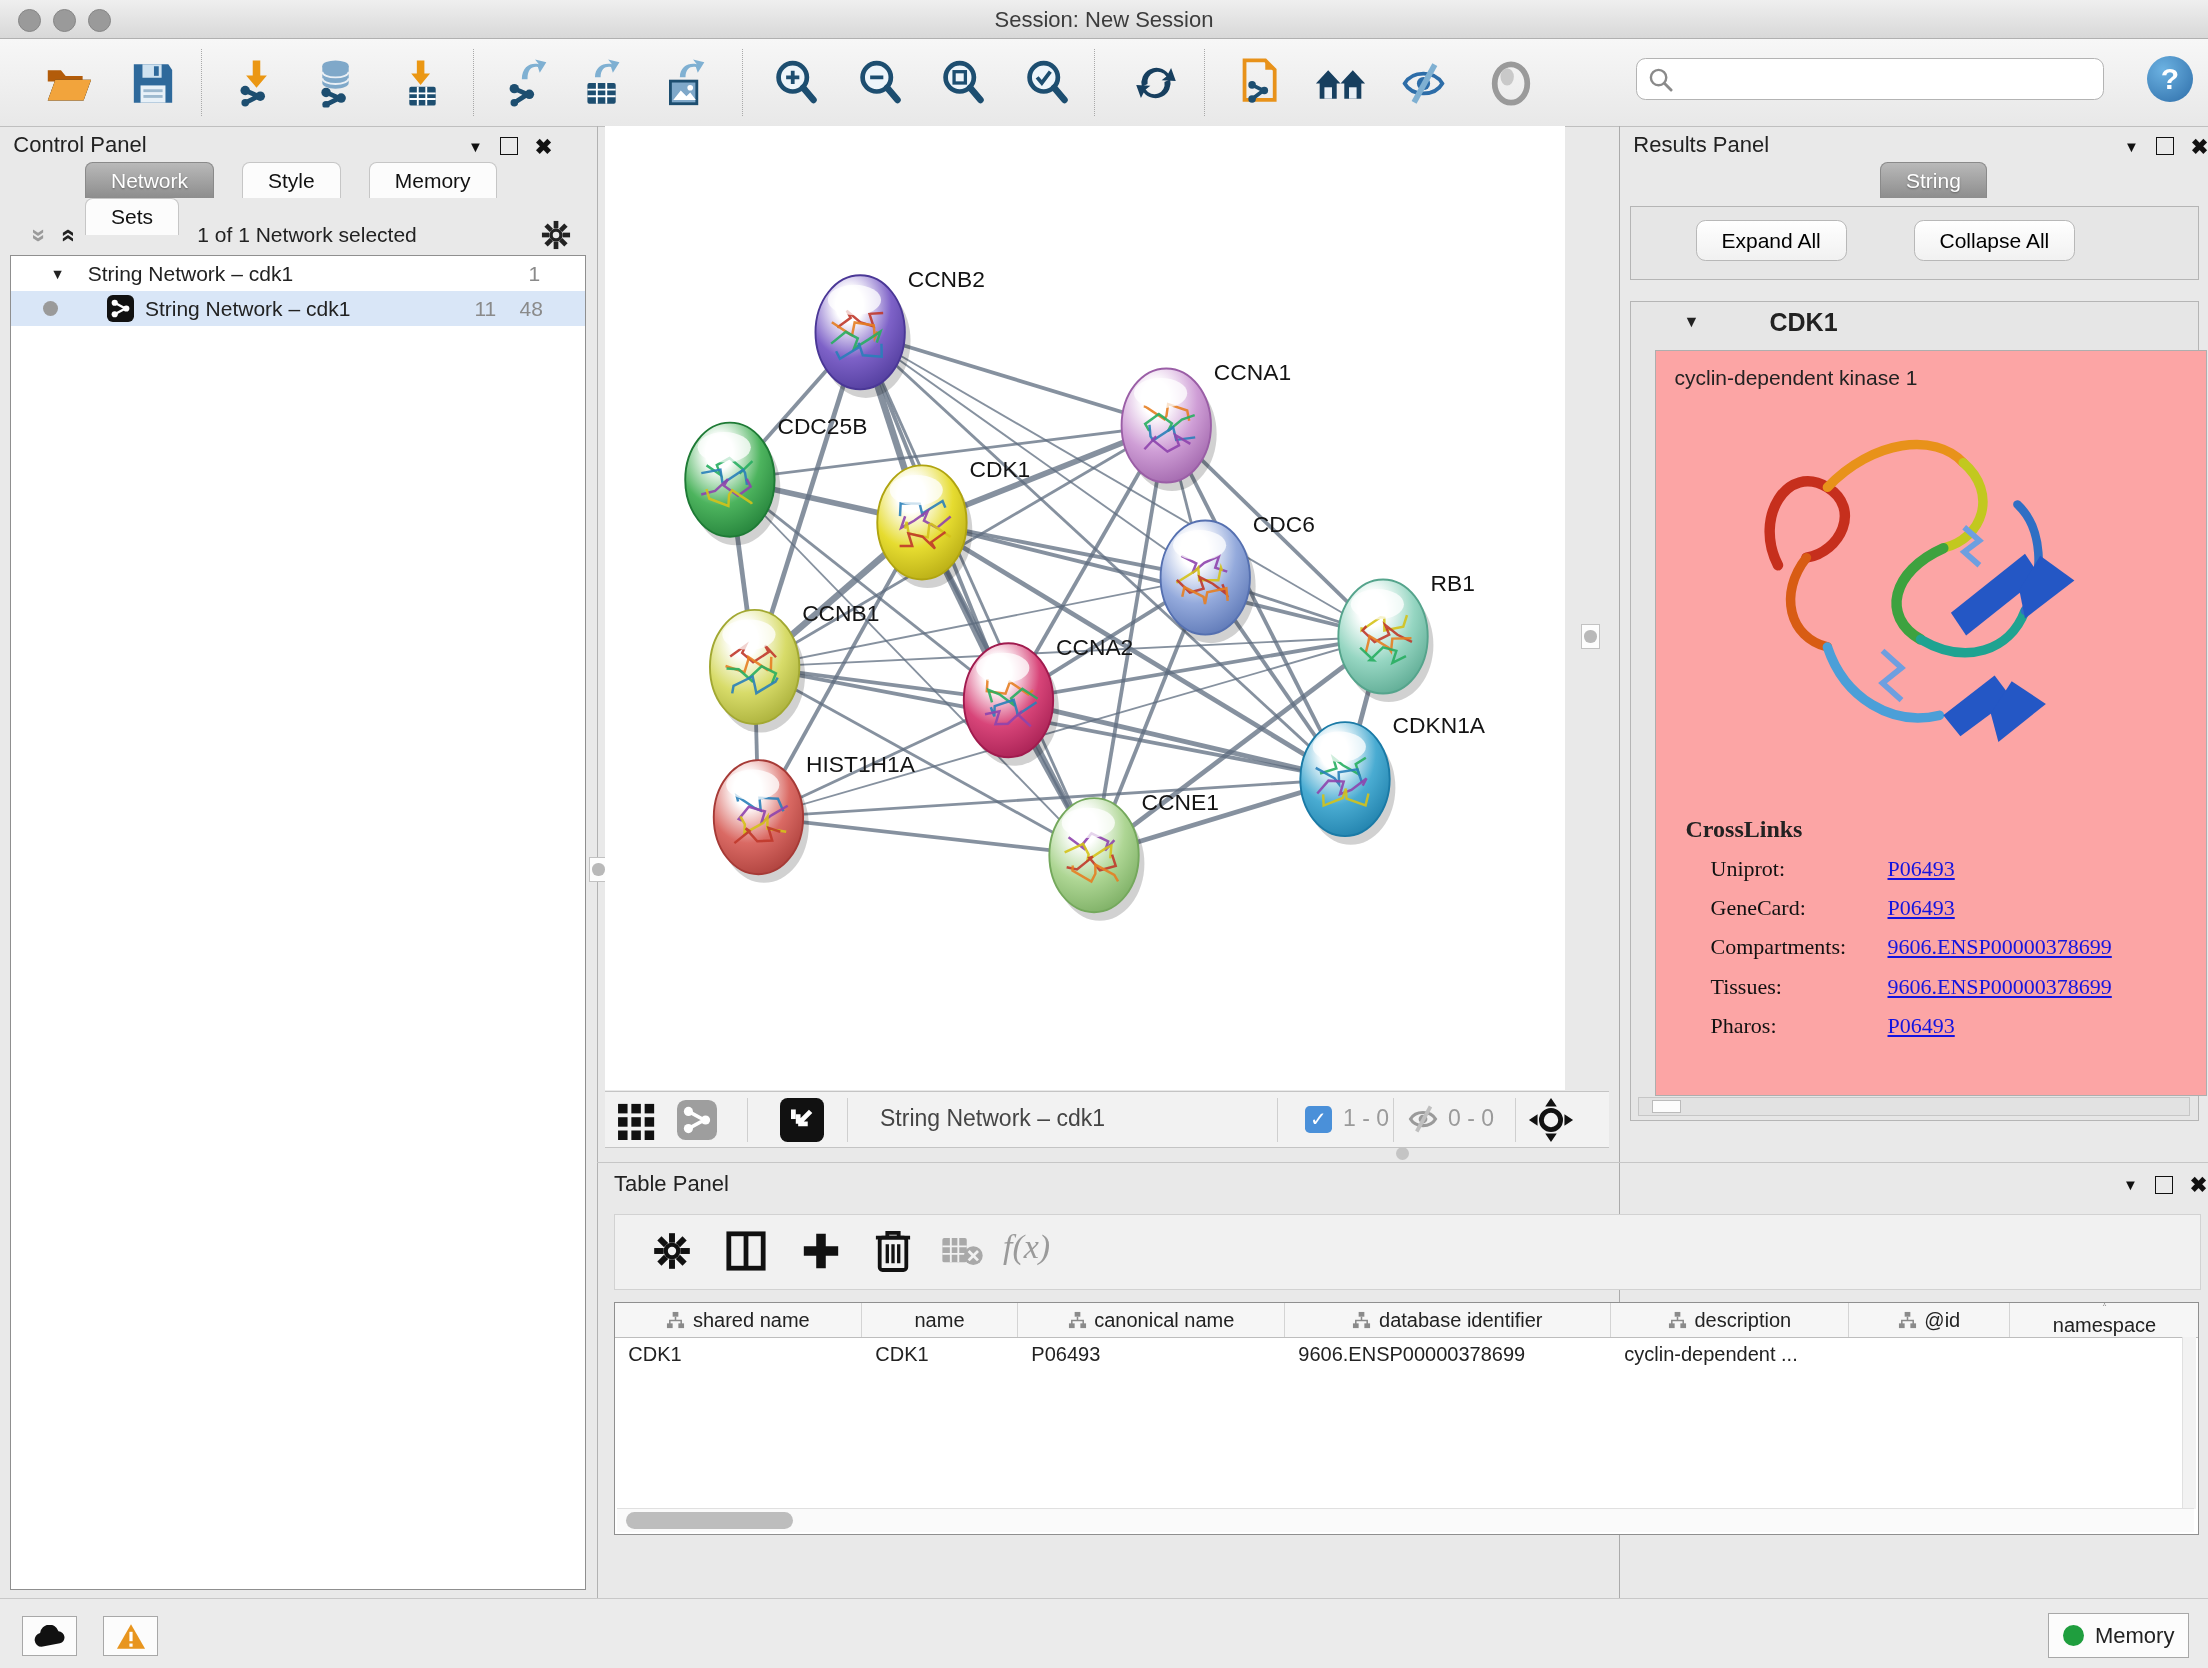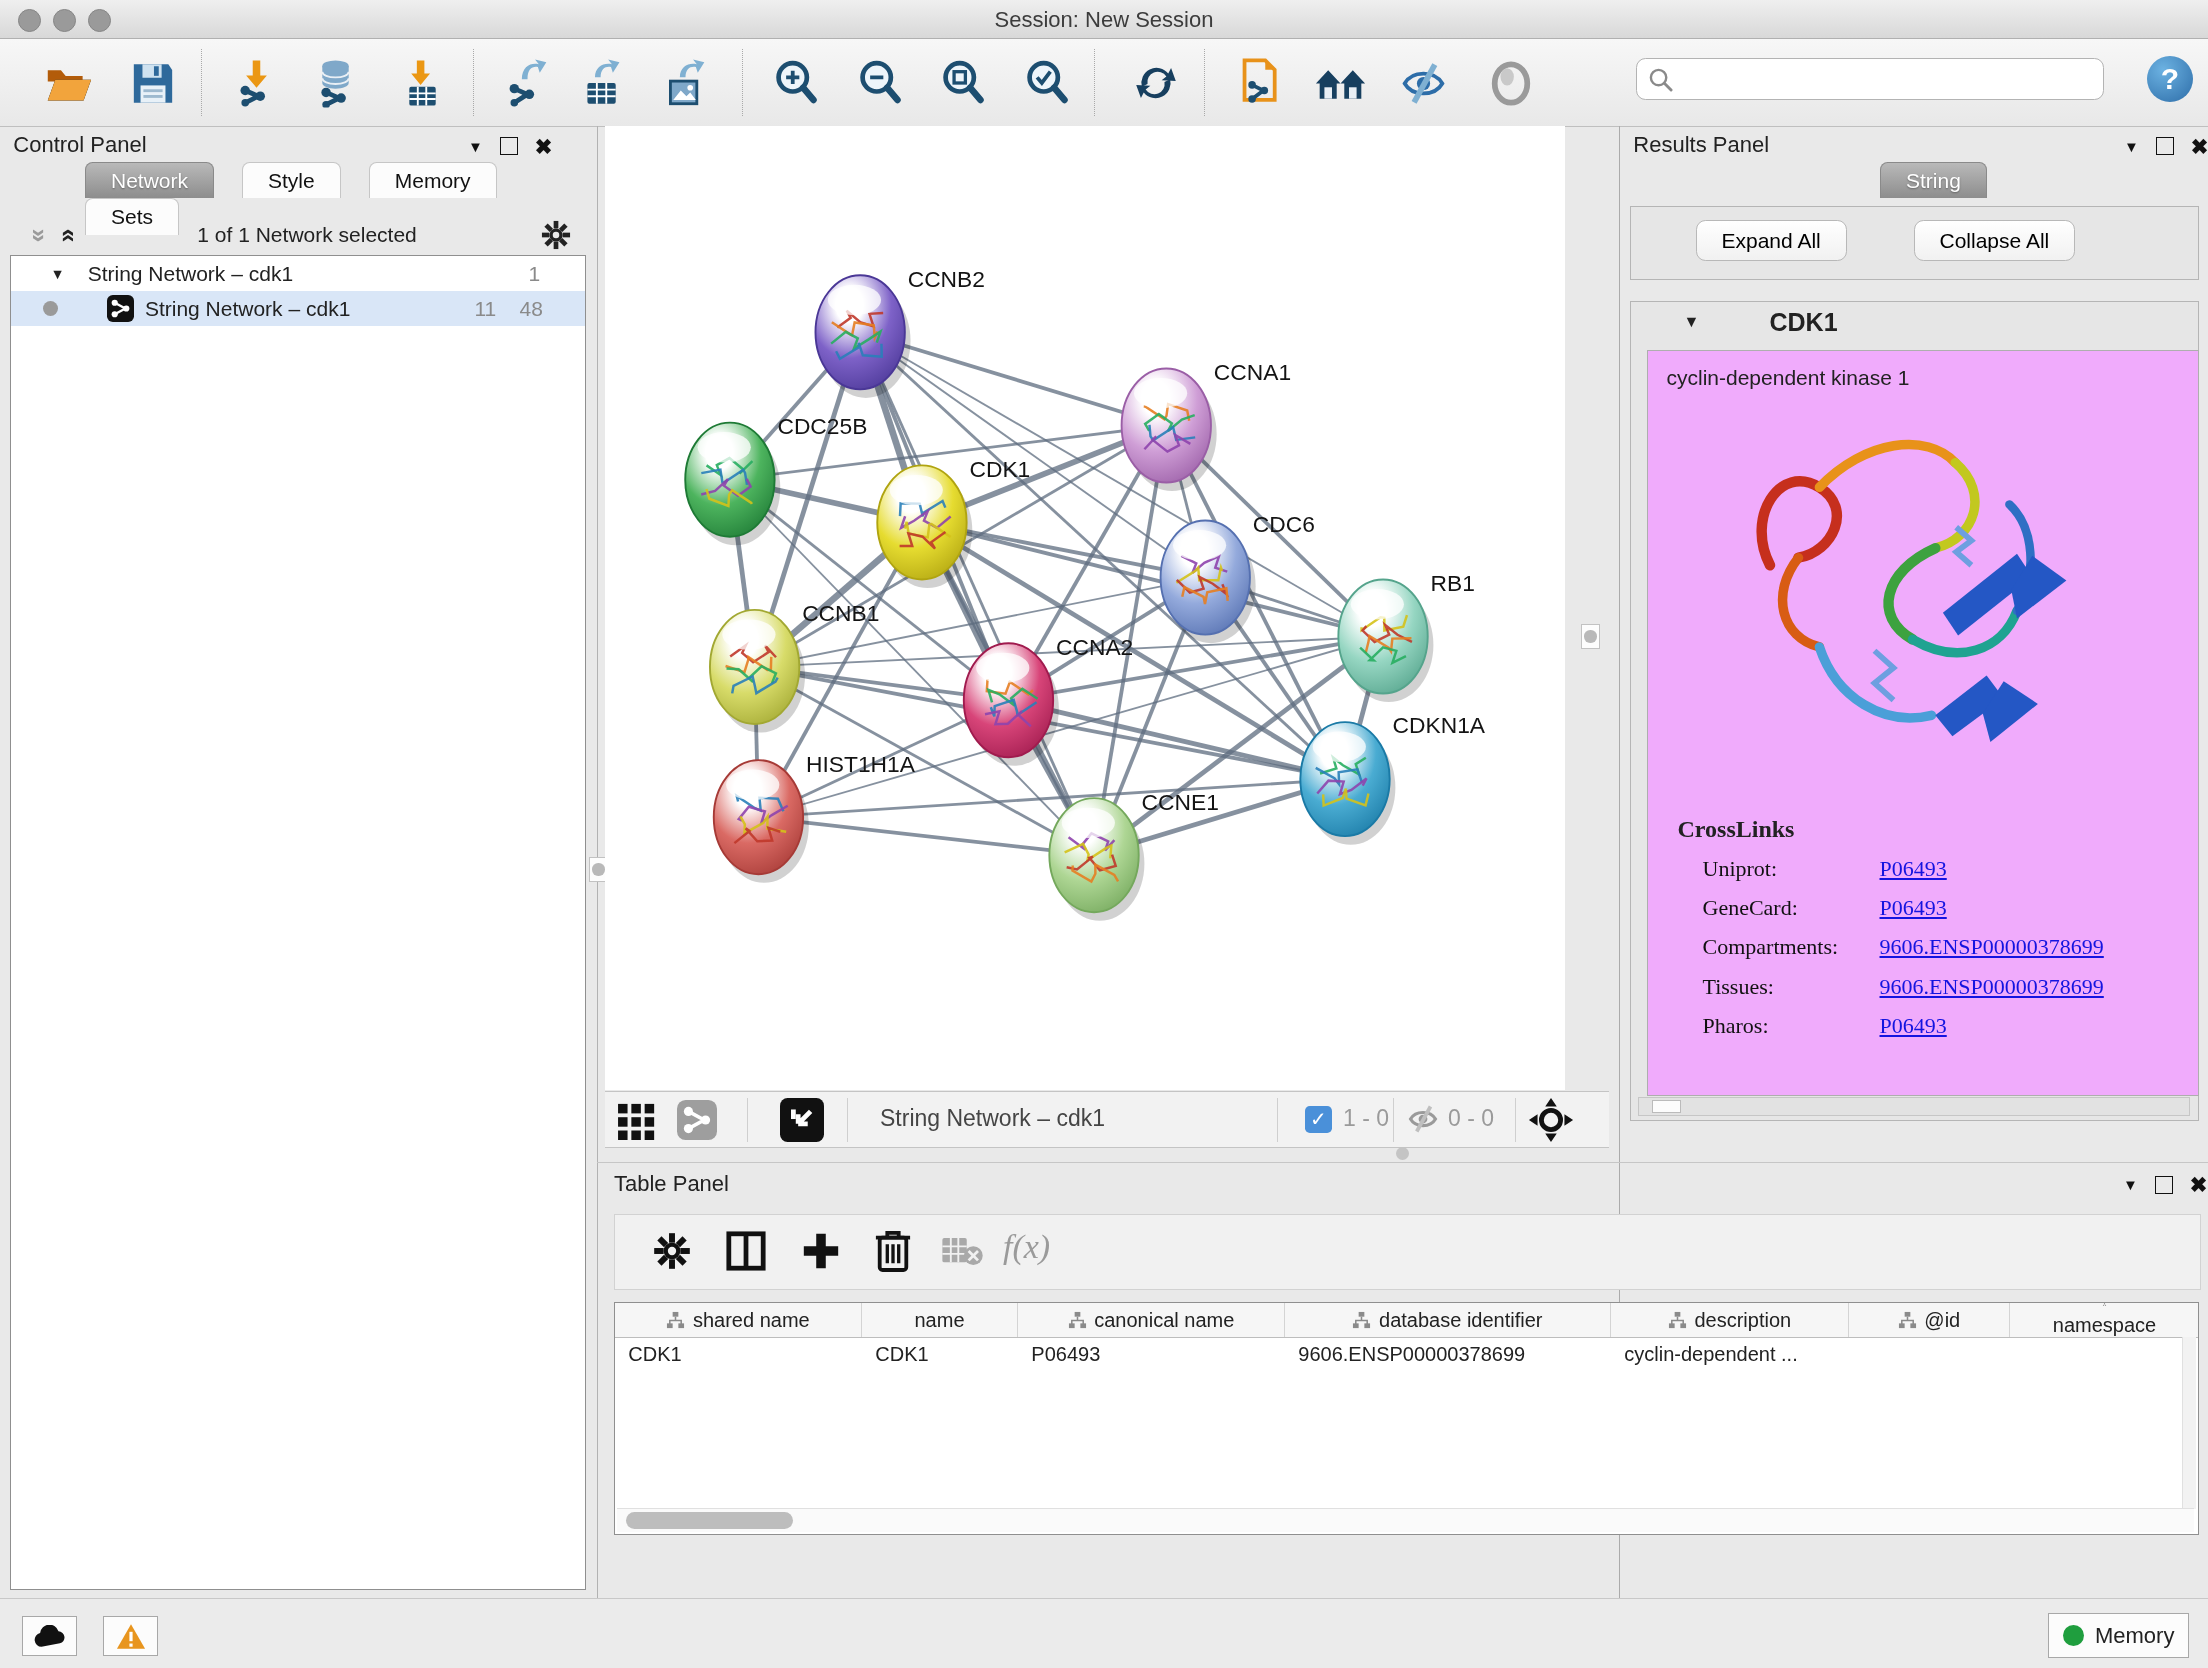--- a/index.html
+++ b/index.html
@@ -53,21 +53,21 @@
   .sb-text{position:absolute;font-size:23px;color:#454545;top:13.3px;}
   .sb-count{position:absolute;font-size:23px;color:#9a9a9a;top:13.3px;}
   .handle-box{position:absolute;width:17px;height:23px;background:#fdfdfd;border:1px solid #c2c2c2;
     display:flex;align-items:center;justify-content:center;}
   .handle-dot{width:12.4px;height:12.4px;border-radius:50%;background:#b9b9b9;}
   
   #results-panel{left:1619px;top:126px;width:590px;height:1472px;border-left:1.9px solid #ababab;}
   .rp-box{position:absolute;left:9.5px;width:569px;background:#e6e6e6;border:1.9px solid #b5b5b5;box-sizing:border-box;}
   .rp-btn{background:linear-gradient(#ffffff,#f1f1f1);border:1px solid #b8b8b8;border-radius:9.5px;
     font-size:21px;padding:7.6px 25px;cursor:pointer;font-family:"Liberation Sans",sans-serif;}
-  #rp-inner{position:absolute;left:16px;top:48px;width:550px;height:744px;background:#f0abfc;
+  #rp-inner{position:absolute;left:24px;top:48px;width:550px;height:744px;background:#fca5a5;
     border:1px solid #aeaeae;overflow:hidden;}
   .xl-row{display:flex;font-family:"Liberation Serif",serif;font-size:22px;margin:13.3px 0 13.3px 55px;}
   .xl-label{width:177px;color:#111;}
   .xl-link{color:#1414e0;text-decoration:underline;cursor:pointer;}
   
   #table-panel{left:597px;top:1162px;width:1611px;height:436px;border-top:1px solid #c6c6c6;}
   #tp-toolbar{position:absolute;left:17px;top:51px;width:1585px;height:74px;background:#f1f1f1;
     border:1px solid #d2d2d2;}
   #tp-table{position:absolute;left:17px;top:139px;width:1585px;height:233px;background:#fff;
     border:1.9px solid #8f8f8f;box-sizing:border-box;overflow:hidden;}

